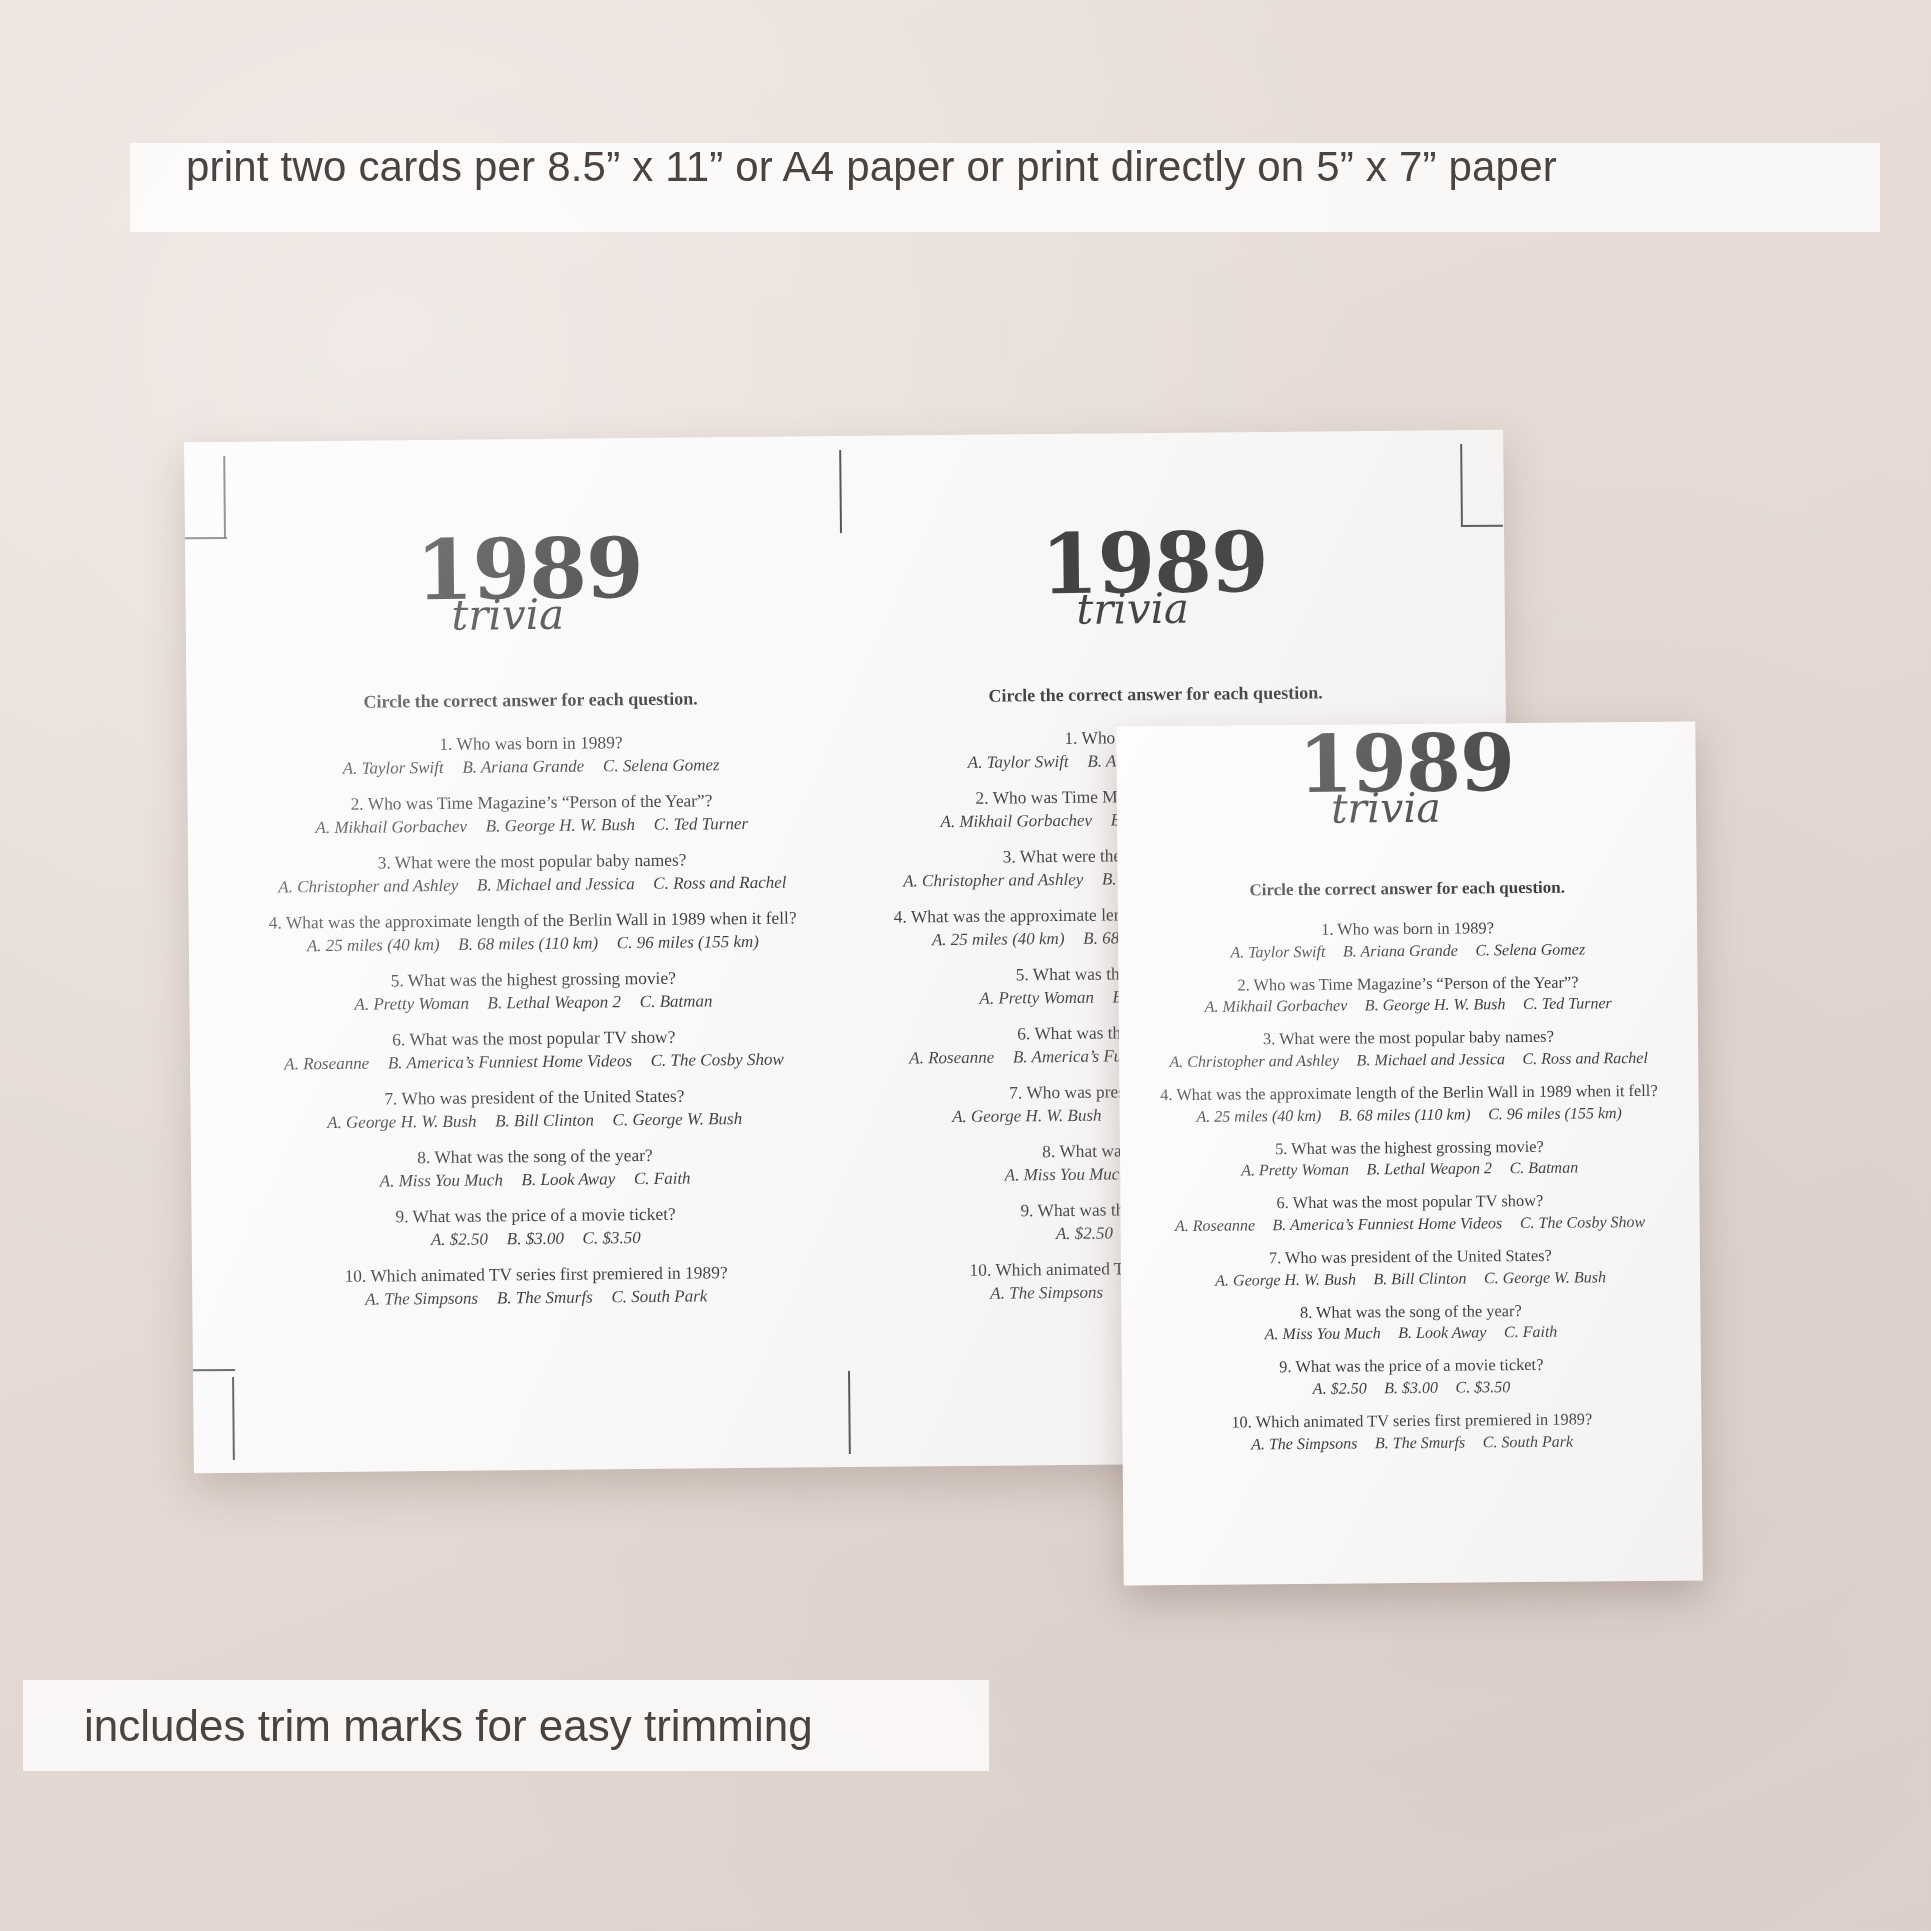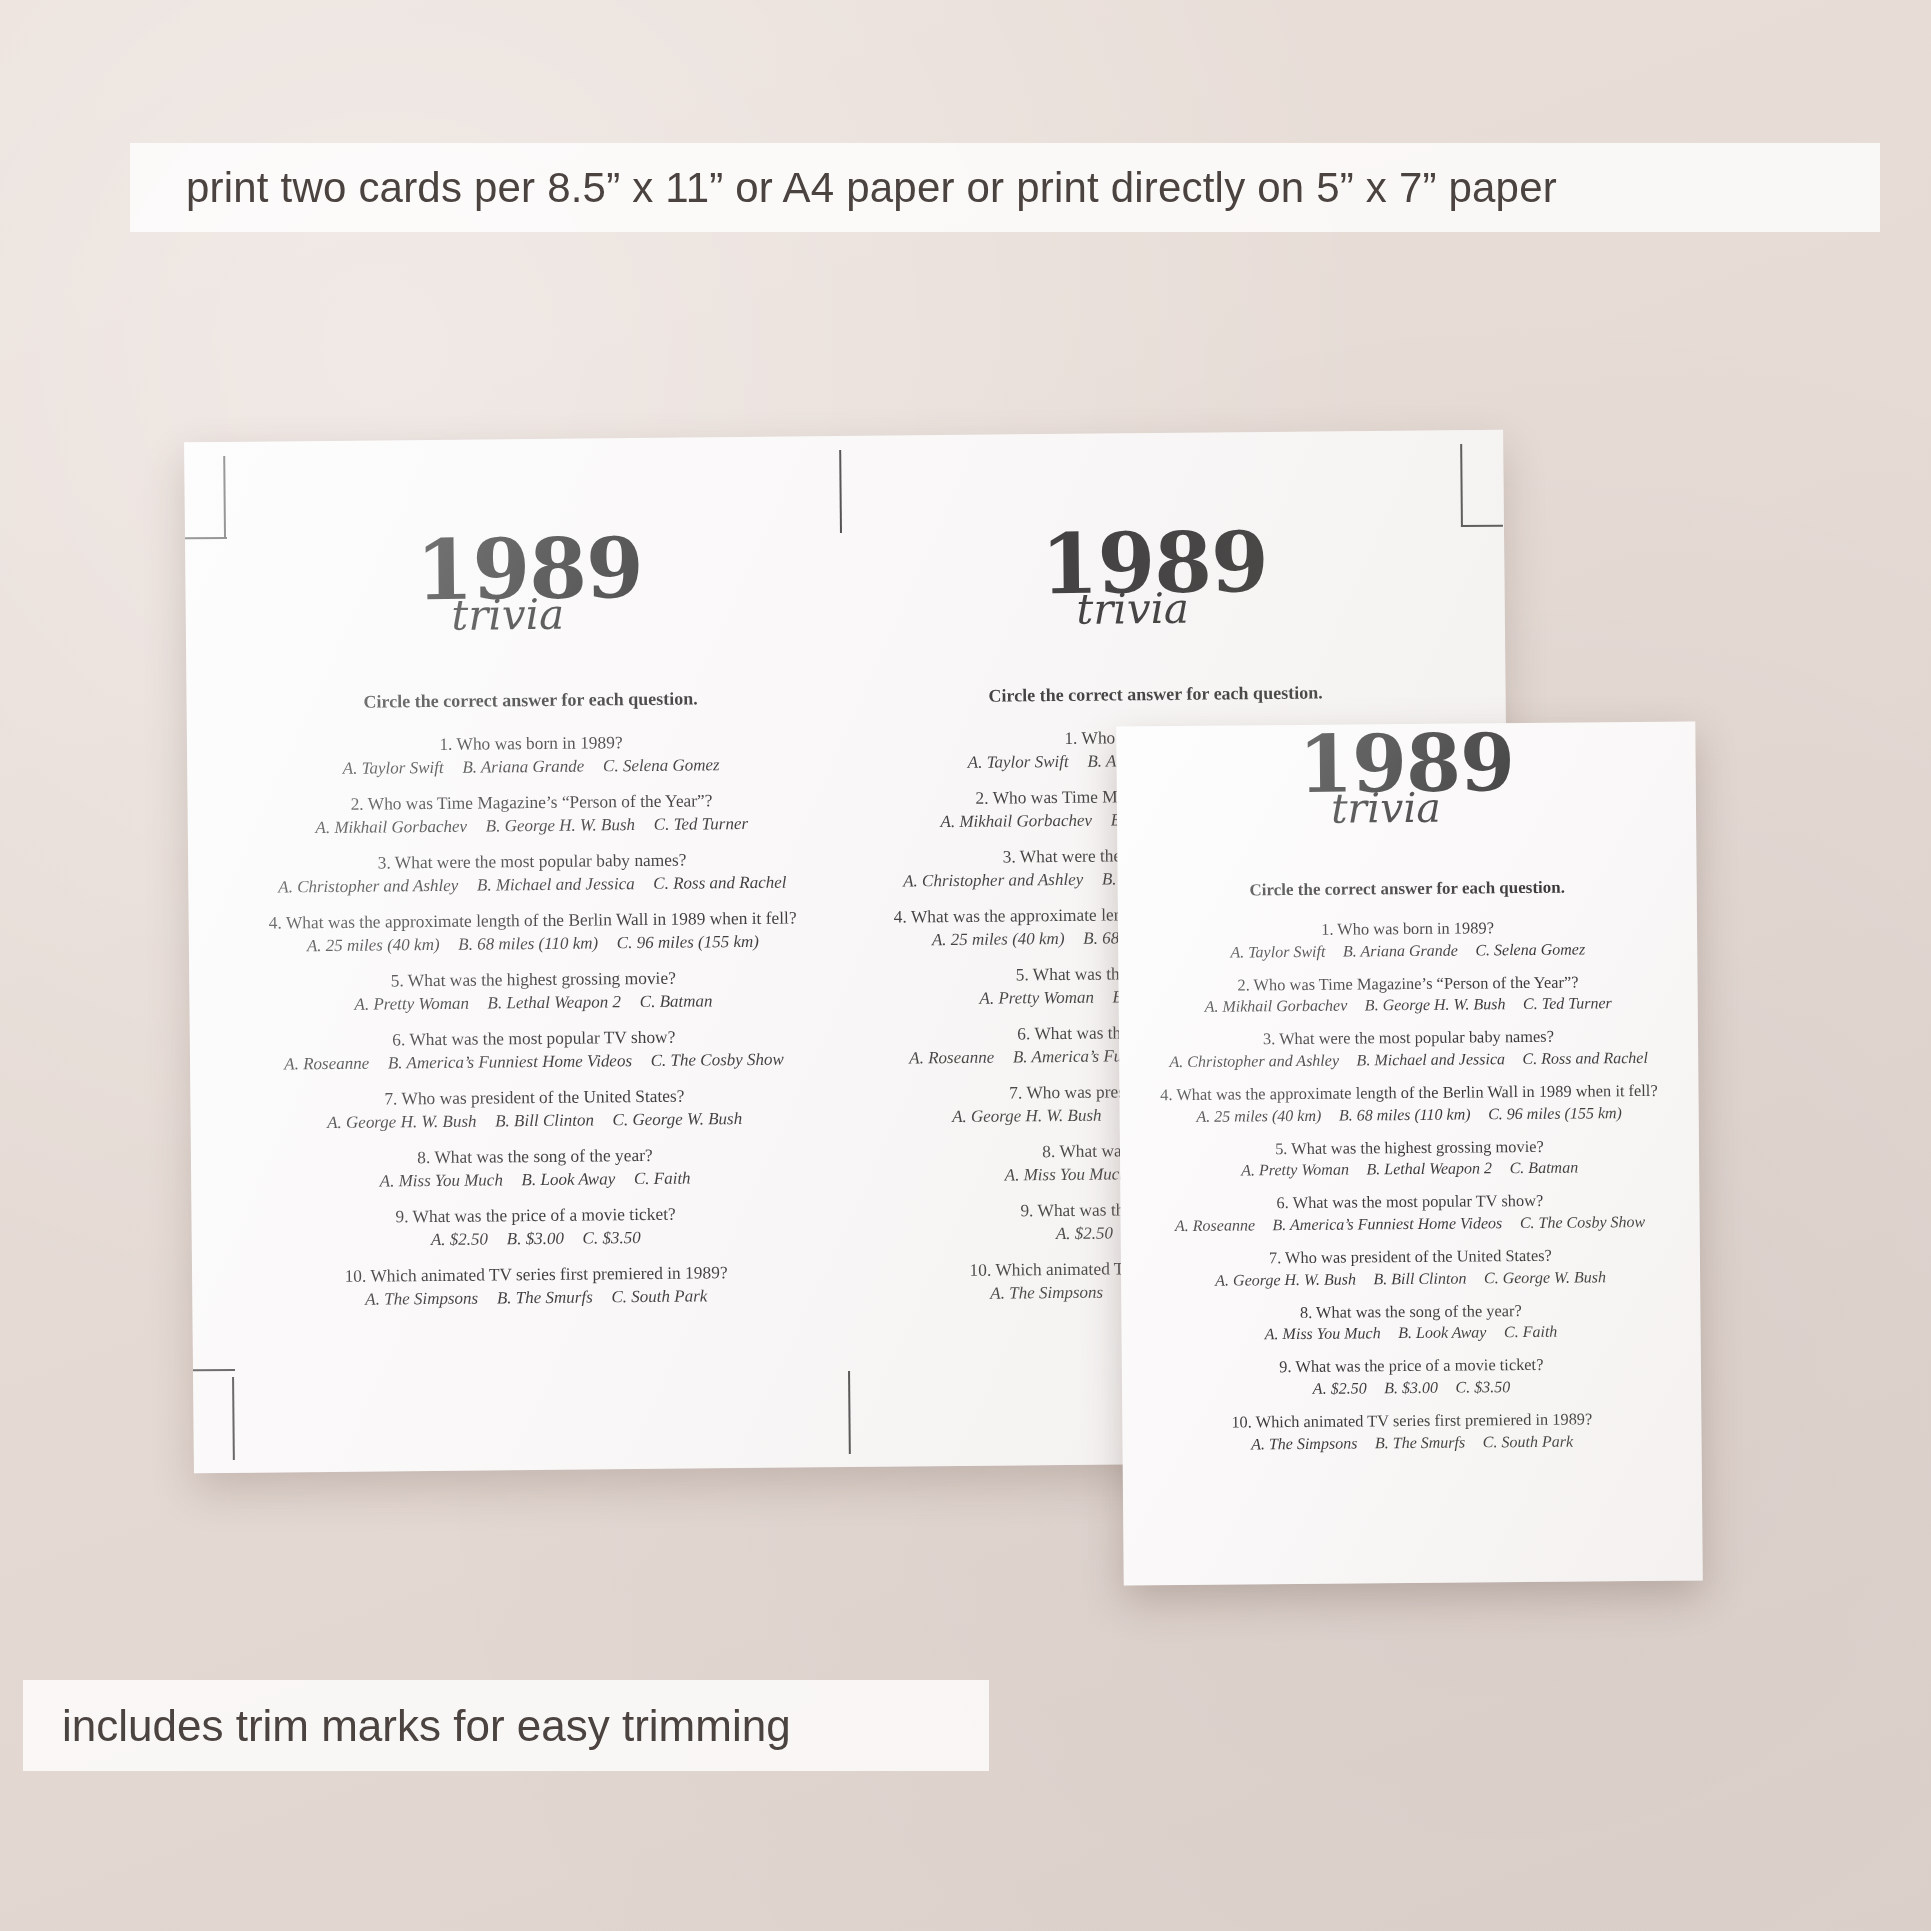--- a/index.html
+++ b/index.html
@@ -27,21 +27,20 @@
 
   
   .banner-top {
     position: absolute;
     left: 130px;
     top: 143px;
     width: 1750px;
     height: 89px;
     background: rgba(255,255,255,0.80);
     display: flex;
-    align-items: center;
   }
   .banner-top .banner-text {
     font-size: 42px;
     color: #4b4340;
     letter-spacing: 0.2px;
     padding-left: 56px;
     white-space: nowrap;
   }
 
   
@@ -51,21 +50,21 @@
     top: 1680px;
     width: 966px;
     height: 91px;
     background: rgba(255,255,255,0.80);
     display: flex;
     align-items: center;
   }
   .banner-bottom .banner-text {
     font-size: 44px;
     color: #4b4340;
-    padding-left: 39px;
+    padding-left: 61px;
     white-space: nowrap;
   }
 
   
   .sheet {
     position: absolute;
     left: 189px;
     top: 436px;
     width: 1319px;
     height: 1031px;

